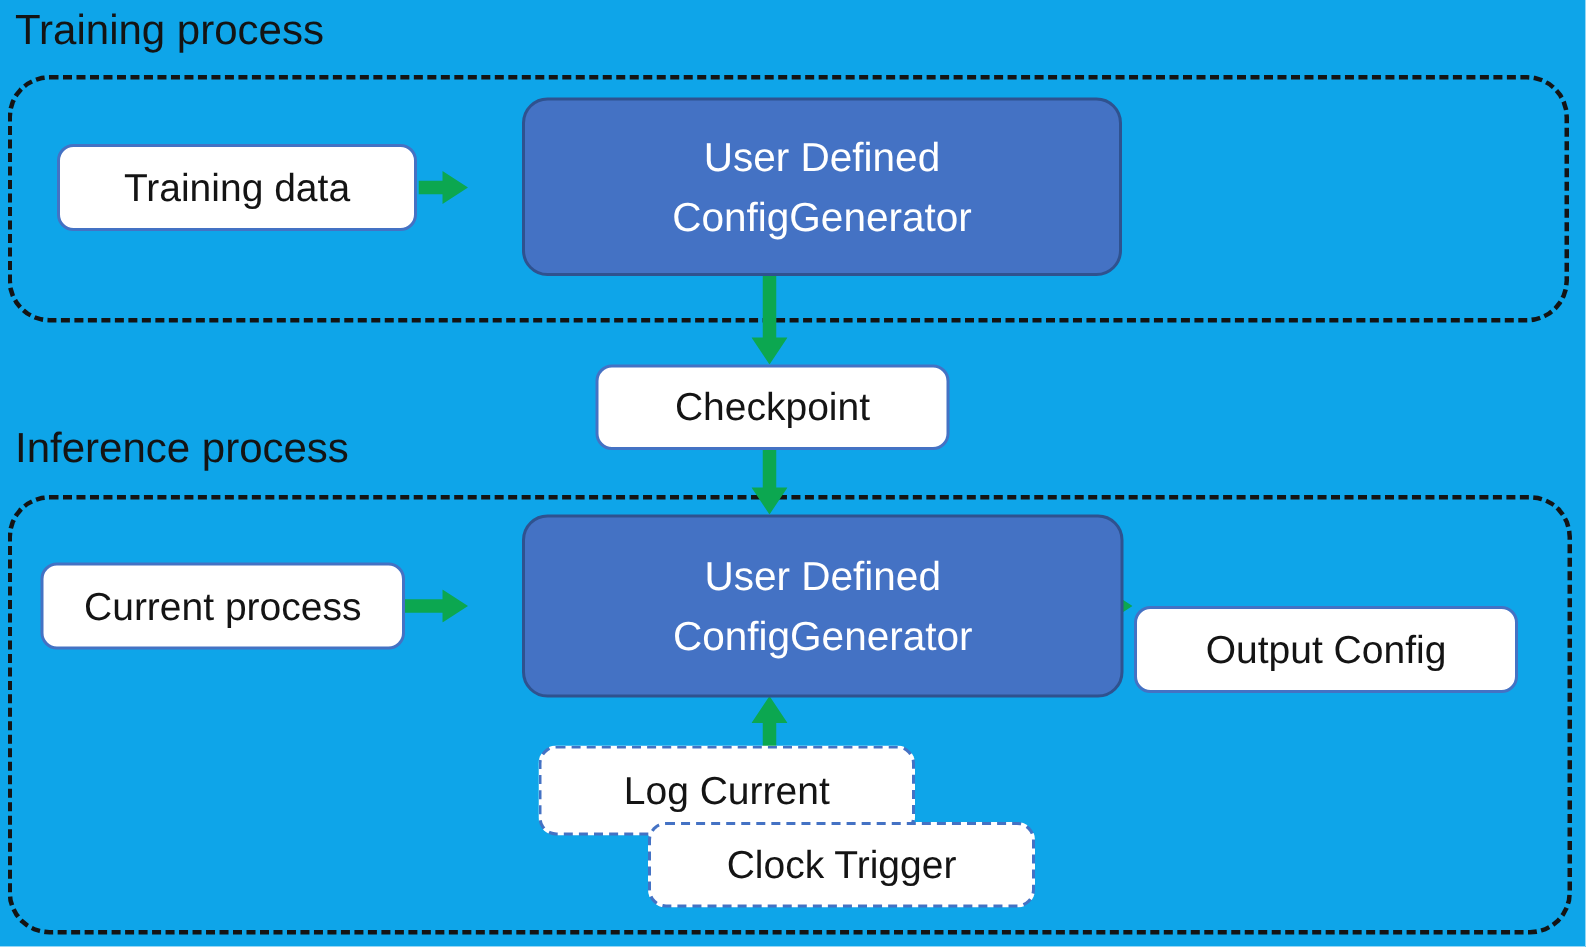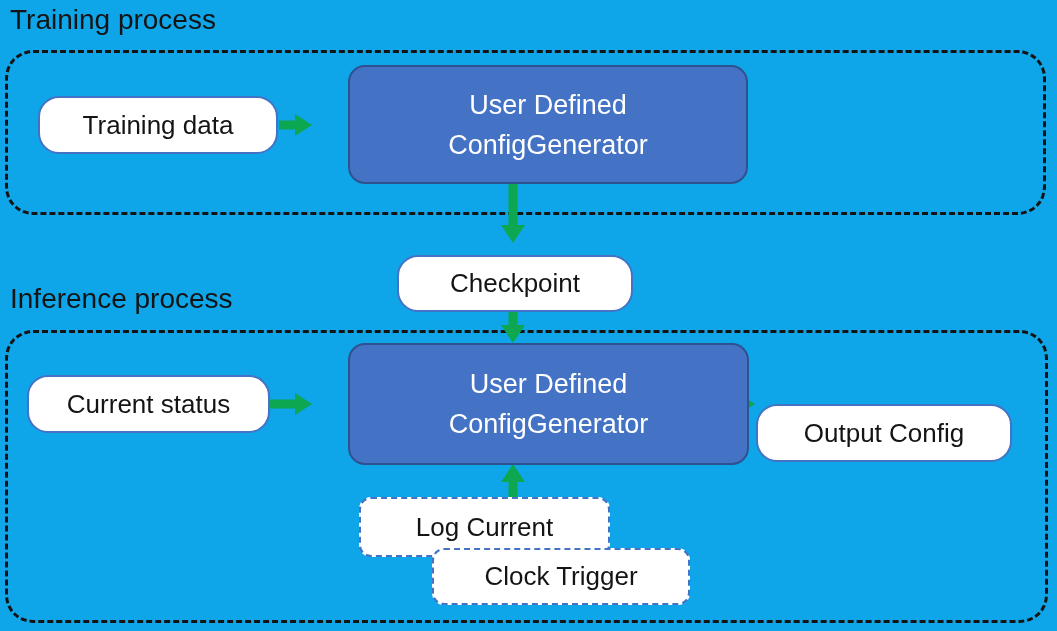--- a/index.html
+++ b/index.html
@@ -33,21 +33,21 @@
     z-index:0;
   }
   .node{
     position:absolute;
     display:flex;
     align-items:center;
     justify-content:center;
     text-align:center;
     background:#ffffff;
     border:2px solid var(--blue);
-    border-radius:21px;
+    border-radius:11px;
     box-sizing:border-box;
     font-size:26px;
     color:var(--ink);
     z-index:3;
     white-space:nowrap;
   }
   .generator{
     background:var(--blue);
     border:2.5px solid var(--blue-dark);
     border-radius:17px;
@@ -85,31 +85,31 @@
   </div>
 
   <svg class="arrow" style="left:279px;top:114px;" width="33" height="22" viewBox="0 0 33 22">
     <polygon points="0,6.5 16,6.5 16,0 33,11 16,22 16,15.5 0,15.5" fill="#0CA750"></polygon>
   </svg>
 
   <svg class="arrow" style="left:501px;top:184px;" width="24" height="59" viewBox="0 0 24 59">
     <polygon points="7.5,0 16.5,0 16.5,41 24,41 12,59 0,41 7.5,41" fill="#0CA750"></polygon>
   </svg>
 
-  <div class="node" style="left:397px;top:255px;width:236px;height:57px;">Checkpoint</div>
+  <div class="node" style="left:397px;top:243px;width:236px;height:57px;">Checkpoint</div>
 
   <svg class="arrow" style="left:501px;top:300px;" width="24" height="43" viewBox="0 0 24 43">
     <polygon points="7.5,0 16.5,0 16.5,25 24,25 12,43 0,25 7.5,25" fill="#0CA750"></polygon>
   </svg>
 
   <div class="section-title" style="left:10px;top:282px;text-align:center;">Inference process</div>
 
   <div class="dashed-container" style="left:5px;top:330px;width:1043px;height:293px;"></div>
 
-  <div class="node" style="left:27px;top:375px;width:243px;height:58px;">Current status</div>
+  <div class="node" style="left:27px;top:375px;width:243px;height:58px;">Current process</div>
 
   <div class="node generator" style="left:312px;top:343px;width:401px;height:122px;">
     <span>User Defined</span>
     <span>ConfigGenerator</span>
   </div>
 
   <svg class="arrow" style="left:270px;top:393px;" width="42" height="22" viewBox="0 0 42 22">
     <polygon points="0,6.5 25,6.5 25,0 42,11 25,22 25,15.5 0,15.5" fill="#0CA750"></polygon>
   </svg>
 

